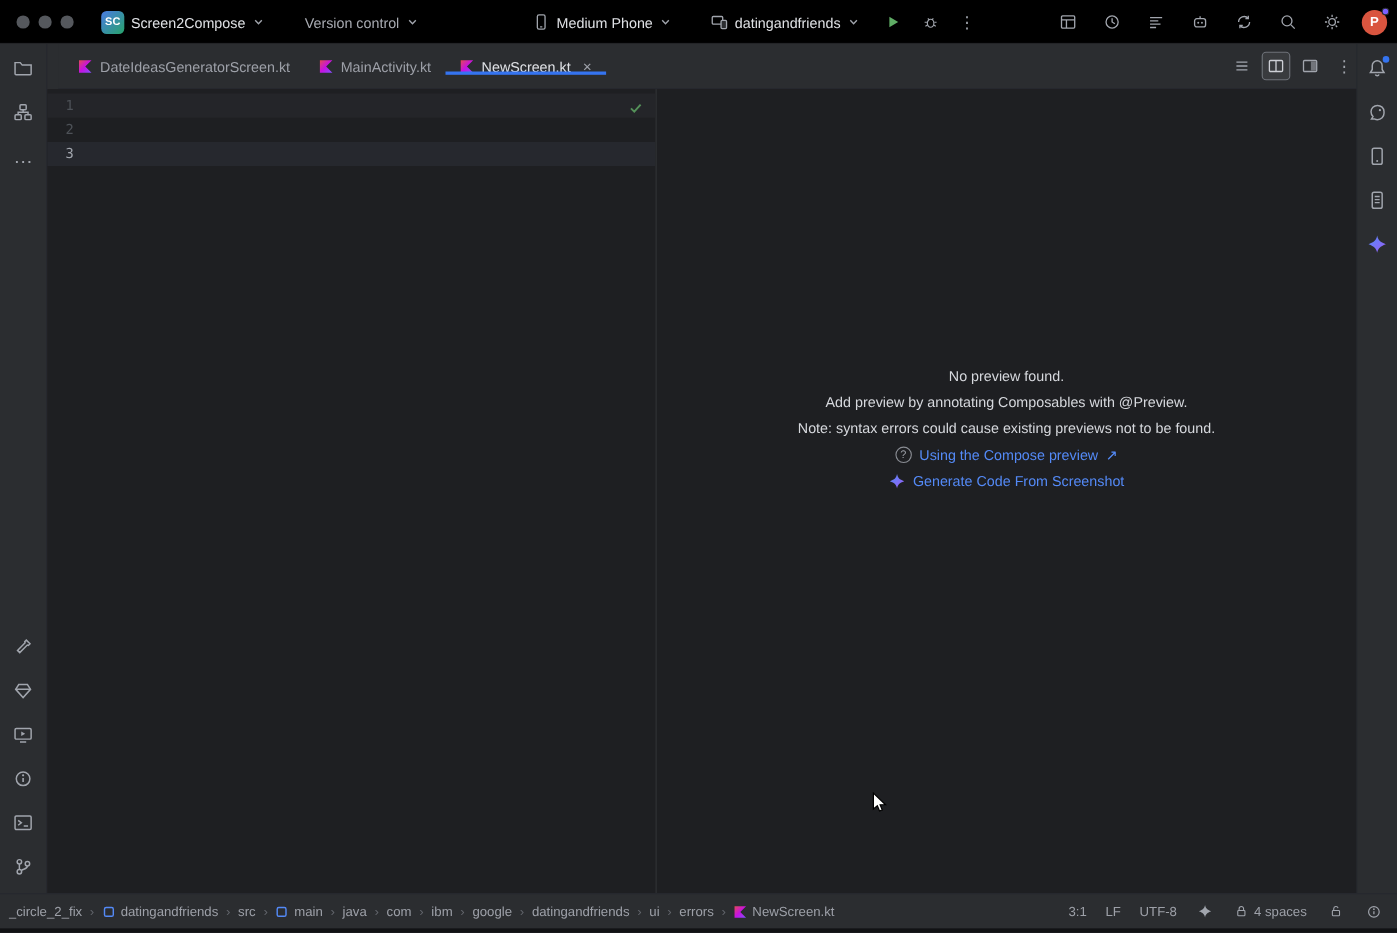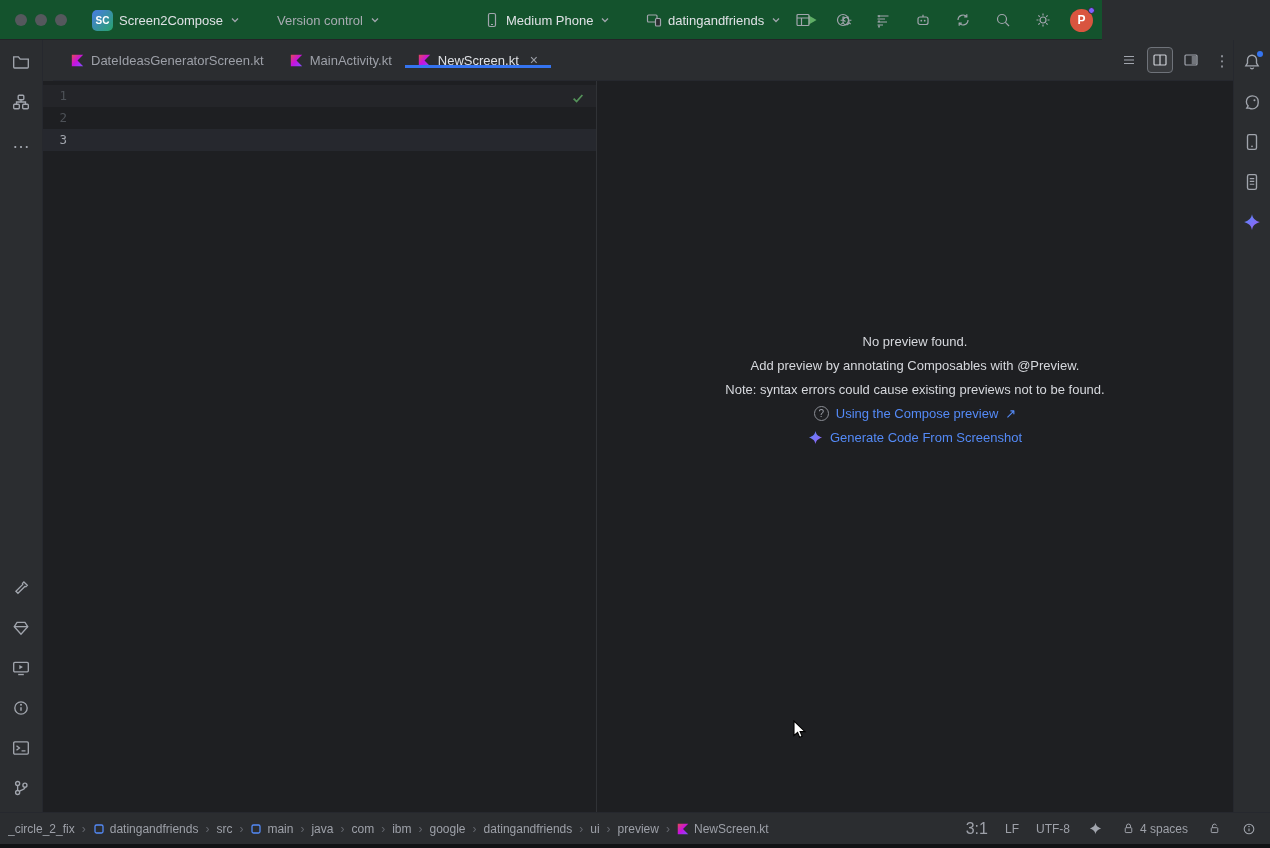--- a/index.html
+++ b/index.html
@@ -2,21 +2,21 @@
 <html><head>
 <meta charset="utf-8">
 <style>
   *{margin:0;padding:0;box-sizing:border-box}
   html,body{width:1270px;height:848px;overflow:hidden;background:#1e1f22;
     font-family:"Liberation Sans",sans-serif;color:#dfe1e5}
   button{background:none;border:none;color:inherit;font:inherit;padding:0;cursor:default}
   .window{position:relative;width:1270px;height:848px;background:#2b2d30}
 
   
-  .titlebar{position:absolute;left:0;top:0;width:1102px;height:40px;background:#14532d;border-bottom:1px solid #232427}
+  .titlebar{position:absolute;left:0;top:0;width:1270px;height:40px;background:#000000;border-bottom:1px solid #232427}
   .traffic{position:absolute;left:15px;top:14px;display:flex;gap:8px}
   .tl{width:12px;height:12px;border-radius:50%;background:#55585d;display:inline-block}
   .tb-item{position:absolute;top:7px;height:26px;display:flex;align-items:center;gap:6px;padding:0 6px;border-radius:4px;font-size:13px}
   .tb-label{white-space:nowrap}
   .dim{color:#a8abb2}
   .sc-badge{width:21px;height:21px;border-radius:5px;background:linear-gradient(135deg,#4a7be5,#27a46a);
     color:#fff;font-size:10px;font-weight:bold;display:flex;align-items:center;justify-content:center}
   .icbtn{width:26px;height:26px;display:flex;align-items:center;justify-content:center;border-radius:4px}
   .tb-right{position:absolute;right:9px;top:7px;display:flex;align-items:center;gap:14px}
   .avatar{position:relative;width:23px;height:23px;border-radius:50%;background:#d9553f;color:#fff;
@@ -428,33 +428,33 @@
       <span class="sep">›</span>
       <span class="crumb">
           <span>datingandfriends</span>
         </span>
       <span class="sep">›</span>
       <span class="crumb">
           <span>ui</span>
         </span>
       <span class="sep">›</span>
       <span class="crumb">
-          <span>preview</span>
+          <span>errors</span>
         </span>
       <span class="sep">›</span>
       <span class="crumb">
         <svg class="ic" width="12" height="12" viewBox="0 0 16 16">
             <path d="M1 1h14L8 8l7 7H1z" fill="url(#kg)"></path>
           </svg>
         <span>NewScreen.kt</span>
       </span>
     </div>
 
     <div class="sb-right">
-      <button style="font-size:16px;color:#9da0a8">3:1</button>
+      <button style="font-size:12px;color:#9da0a8">3:1</button>
       <button style="font-size:12px;color:#9da0a8">LF</button>
       <button style="font-size:12px;color:#9da0a8">UTF-8</button>
       <button class="icbtn" style="width:18px;height:18px">
         <svg class="ic" width="13" height="13" viewBox="0 0 16 16">
             <path d="M8 1c.8 3.8 2.2 5.2 7 7-4.8 1.8-6.2 3.2-7 7-.8-3.8-2.2-5.2-7-7 4.8-1.8 6.2-3.2 7-7z" fill="#a1a5ad"></path>
           </svg>
       </button>
       <span style="display:flex;align-items:center;gap:5px">
         <svg class="ic" width="13" height="13" viewBox="0 0 16 16">
             <rect x="4" y="7" width="8" height="6" rx="1" fill="none" stroke="#a1a5ad" stroke-width="1.2"></rect>

